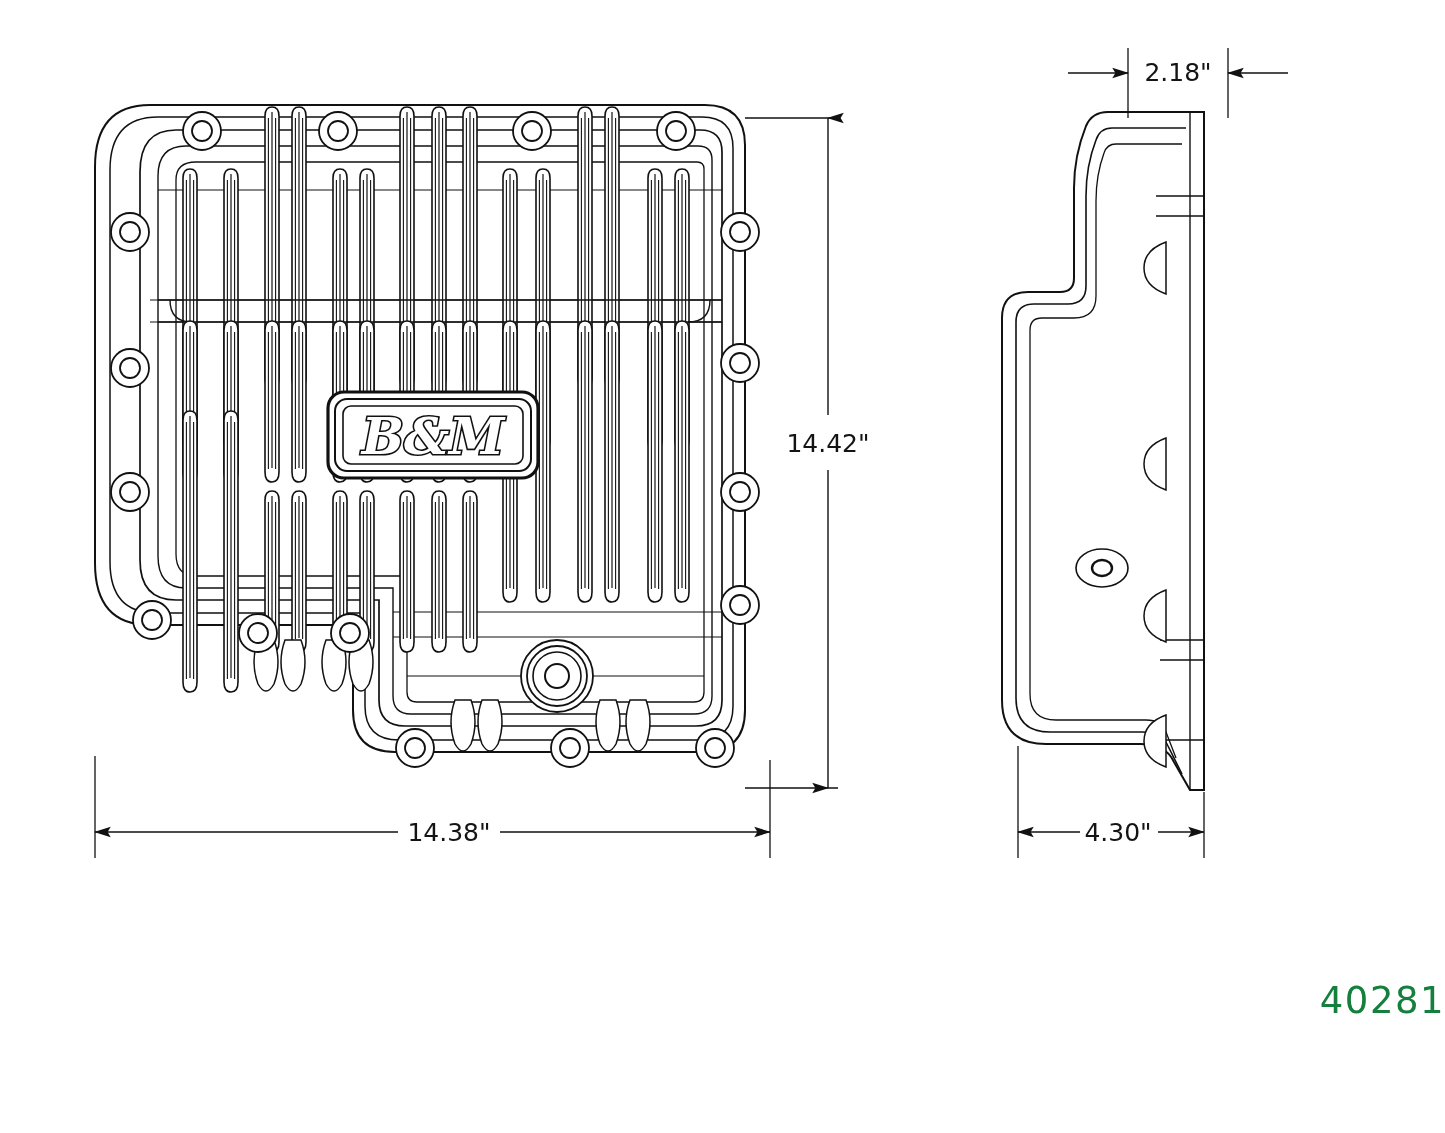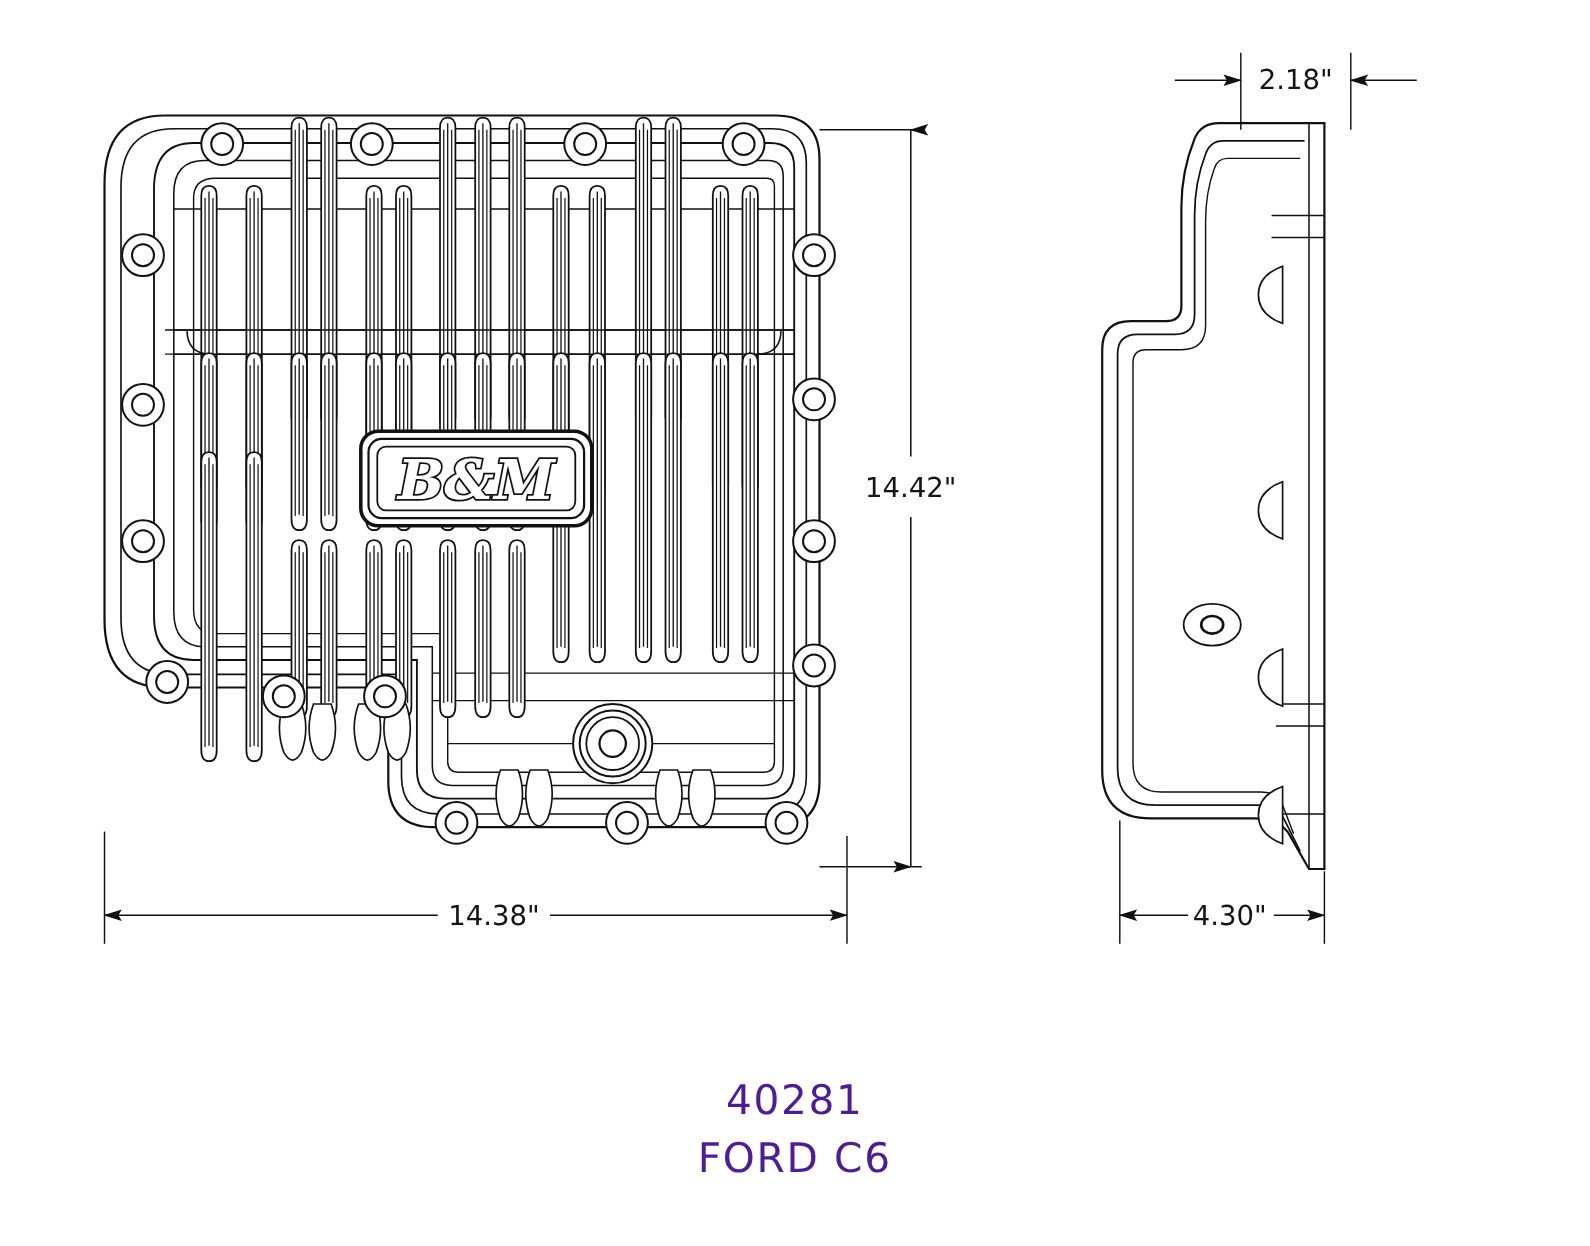--- a/index.html
+++ b/index.html
@@ -5,23 +5,23 @@
   html,body{margin:0;padding:0;background:#ffffff;}
   body{
     width:1445px;height:1133px;
     font-family:"DejaVu Sans","Liberation Sans",sans-serif;
     color:#111;overflow:hidden;position:relative;
   }
   #stage{position:absolute;left:0;top:0;width:1445px;height:1133px;}
   svg#drawing{position:absolute;left:0;top:0;width:1445px;height:1133px;display:block;}
   .caption-block{
     position:absolute;left:0;right:0;top:975px;
-    text-align:center;
+    text-align:right;
     font-family:"DejaVu Sans","Liberation Sans",sans-serif;
-    color:#4c1d95;
+    color:#15803d;
   }
   .caption-line{font-size:37px;letter-spacing:1.5px;line-height:52px;font-weight:400;}
   .dim-label{
     font-family:"DejaVu Sans","Liberation Sans",sans-serif;
     font-size:25px;fill:#141414;
   }
 </style>
 </head>
 <body>
 
@@ -388,16 +388,15 @@
       <line x1="1018" y1="746" x2="1018" y2="858" stroke="#111" stroke-width="1.3"></line>
       <line x1="1204" y1="792" x2="1204" y2="858" stroke="#111" stroke-width="1.3"></line>
       <line x1="1018" y1="832" x2="1080" y2="832" stroke="#111" stroke-width="1.4" marker-start="url(#arrStart)"></line>
       <line x1="1158" y1="832" x2="1204" y2="832" stroke="#111" stroke-width="1.4" marker-end="url(#arrEnd)"></line>
       <text class="dim-label" x="1118" y="841" text-anchor="middle">4.30"</text>
     </g>
   </svg>
 
   <div class="caption-block">
     <div class="caption-line">40281</div>
-    <div class="caption-line">FORD C6</div>
   </div>
 
 </div>
 
 </body></html>

